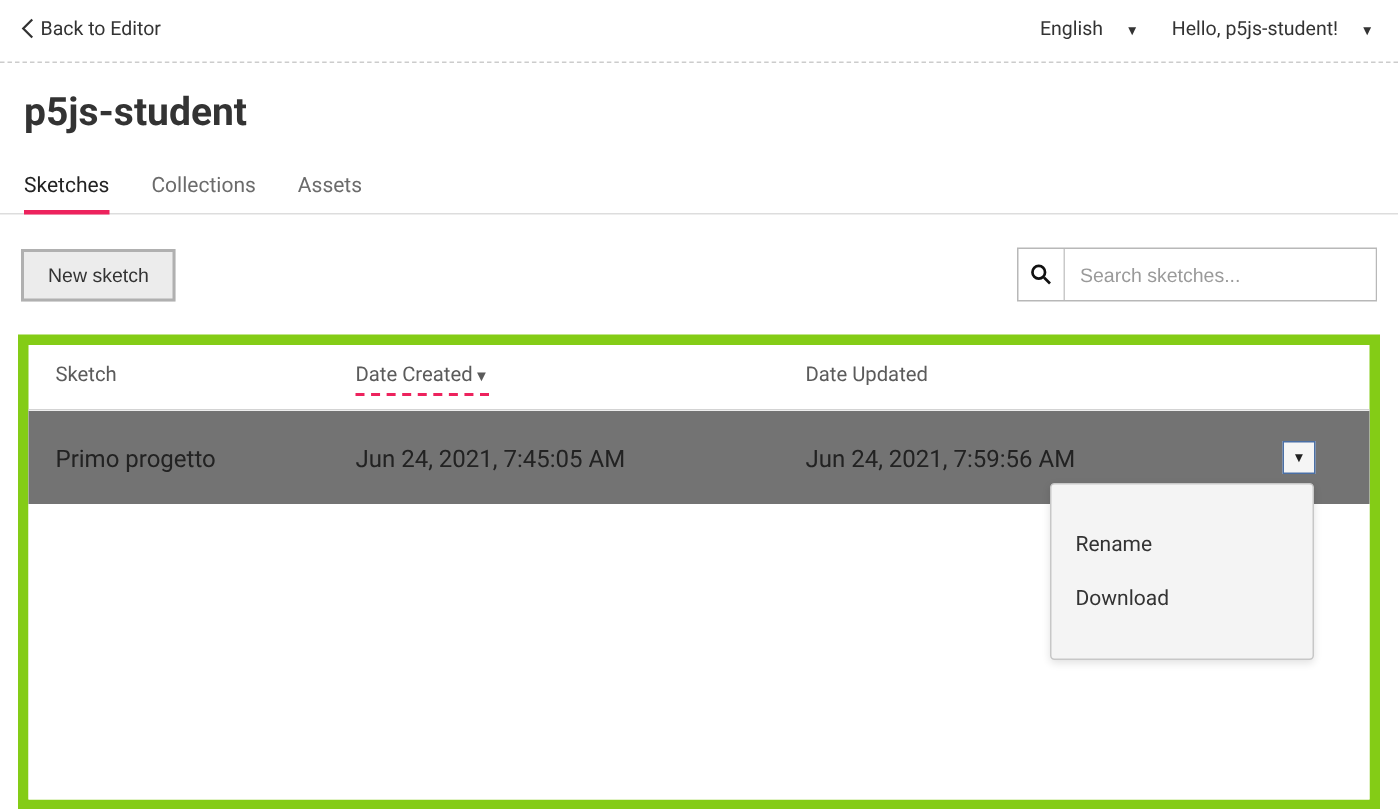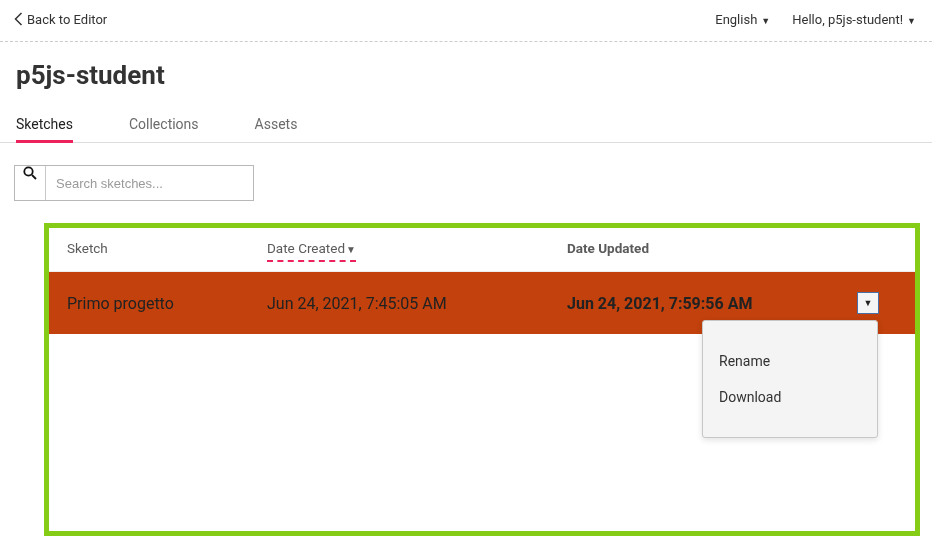--- a/index.html
+++ b/index.html
@@ -27,39 +27,39 @@
     align-items: flex-start;
     gap: 4px;
     color: #333;
     cursor: pointer;
     font-size: 13px;
   }
   .back-link svg { width: 9px; height: 14px; }
   .lang-select, .user-greet {
     display: flex;
     align-items: center;
-    gap: 4px;
+    gap: 15px;
     cursor: pointer;
     font-size: 13px;
     color: #333;
   }
   .tri-down {
     font-size: 9px;
     position: relative;
     top: 1px;
   }
   .page-title {
     font-size: 26px;
     font-weight: 700;
     color: #333;
     padding: 18px 16px 6px 16px;
   }
   .tabs {
     display: flex;
-    gap: 56px;
+    gap: 28px;
     padding: 0 16px;
     border-bottom: 1px solid #ddd;
     margin-top: 14px;
   }
   .tab {
     padding: 6px 0 10px 0;
     cursor: pointer;
     color: #6b6b6b;
     font-size: 14px;
     position: relative;
@@ -86,21 +86,21 @@
   .new-sketch-btn {
     border: 2px solid #b0b0b0;
     background: #ececec;
     color: #333;
     font-size: 13px;
     padding: 8px 16px;
     cursor: pointer;
   }
   .search-wrap {
     display: flex;
-    align-items: flex-start;
+    align-items: center;
     border: 1px solid #b8b8b8;
     height: 36px;
     width: 240px;
   }
   .search-icon-box {
     width: 30px;
     display: flex;
     align-items: center;
     justify-content: center;
     color: #222;
@@ -110,51 +110,50 @@
     border-left: 1px solid #c9c9c9;
     height: 100%;
     flex: 1;
     padding: 0 10px;
     font-size: 13px;
     outline: none;
     color: #333;
   }
   .search-input::placeholder { color: #9a9a9a; }
   .table-wrap {
-    border: 5px solid #84cc16;
-    position: relative;
-    margin-left: 32px;
+    border: 7px solid #84cc16;
+    position: relative;
   }
   .thead {
     display: flex;
     padding: 12px 18px;
     color: #5b5b5b;
     font-size: 13.5px;
   }
   .col-sketch { width: 200px; }
   .col-created { width: 300px; display:flex; align-items:flex-end; }
-  .col-updated { flex: 1; font-weight: bold; }
+  .col-updated { flex: 1; }
   .col-actions { width: 40px; }
   .created-label {
     position: relative;
     display: inline-block;
     padding-bottom: 3px;
   }
   .created-label::after {
     content: "";
     position: absolute;
     left: 0; right: 0; bottom: -3px;
     border-bottom: 2px dashed #ed225d;
   }
   .sort-arrow { font-size: 10px; margin-left: 1px; }
   .trow {
     display: flex;
     align-items: center;
     padding: 20px 18px;
-    background: #c2410c;
+    background: #737373;
     border-top: 1px solid #eee;
     font-size: 16px;
     color: #222;
   }
   .trow .col-created, .trow .col-updated { color: #222; }
   .row-menu-btn {
     width: 22px;
     height: 22px;
     border: 1px solid #4a6fa5;
     background: #f5f5f5;
@@ -216,20 +215,21 @@
 
 <div class="tabs">
   <div class="tab active">Sketches</div>
   <div class="tab">Collections</div>
   <div class="tab">Assets</div>
 </div>
 
 <div class="content">
 
   <div class="controls">
+    <button class="new-sketch-btn">New sketch</button>
     <div class="search-wrap">
       <div class="search-icon-box">
         <svg width="14" height="14" viewBox="0 0 14 14">
             <circle cx="5.5" cy="5.5" r="4.2" stroke="#111" stroke-width="1.8" fill="none"></circle>
             <line x1="9" y1="9" x2="13" y2="13" stroke="#111" stroke-width="1.8"></line>
           </svg>
       </div>
       <input class="search-input" type="text" placeholder="Search sketches..." style="">
     </div>
   </div>

